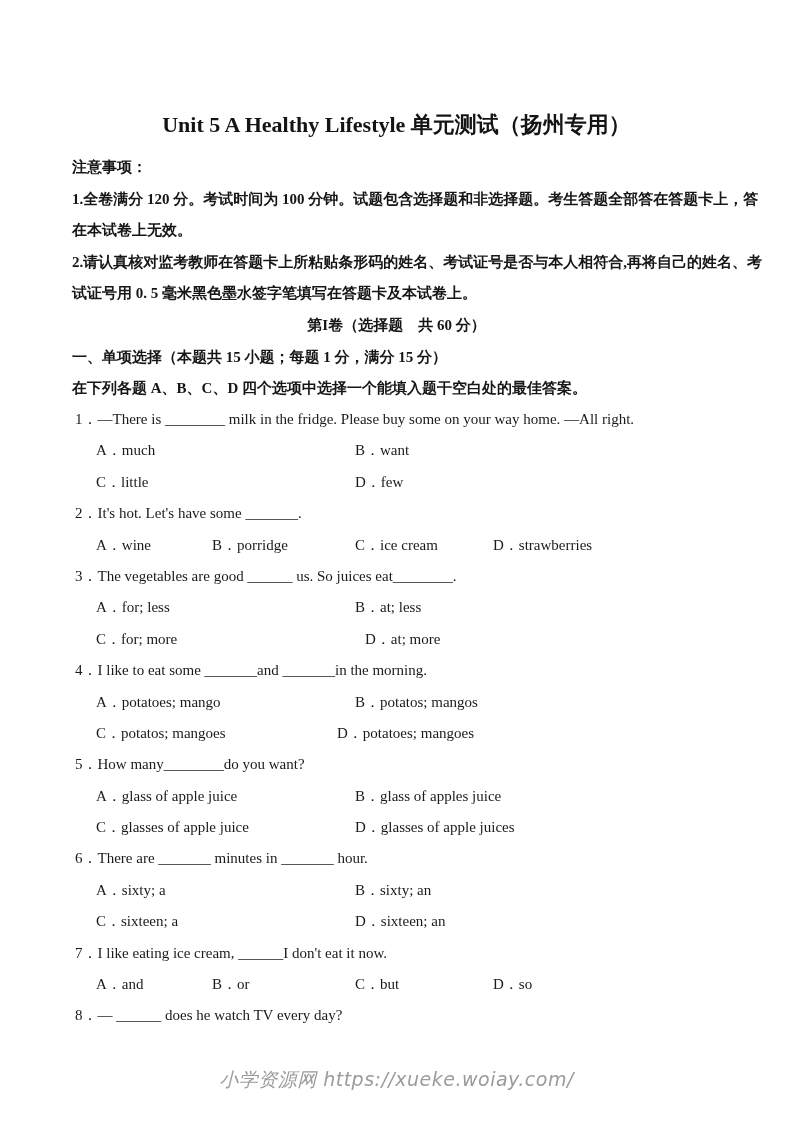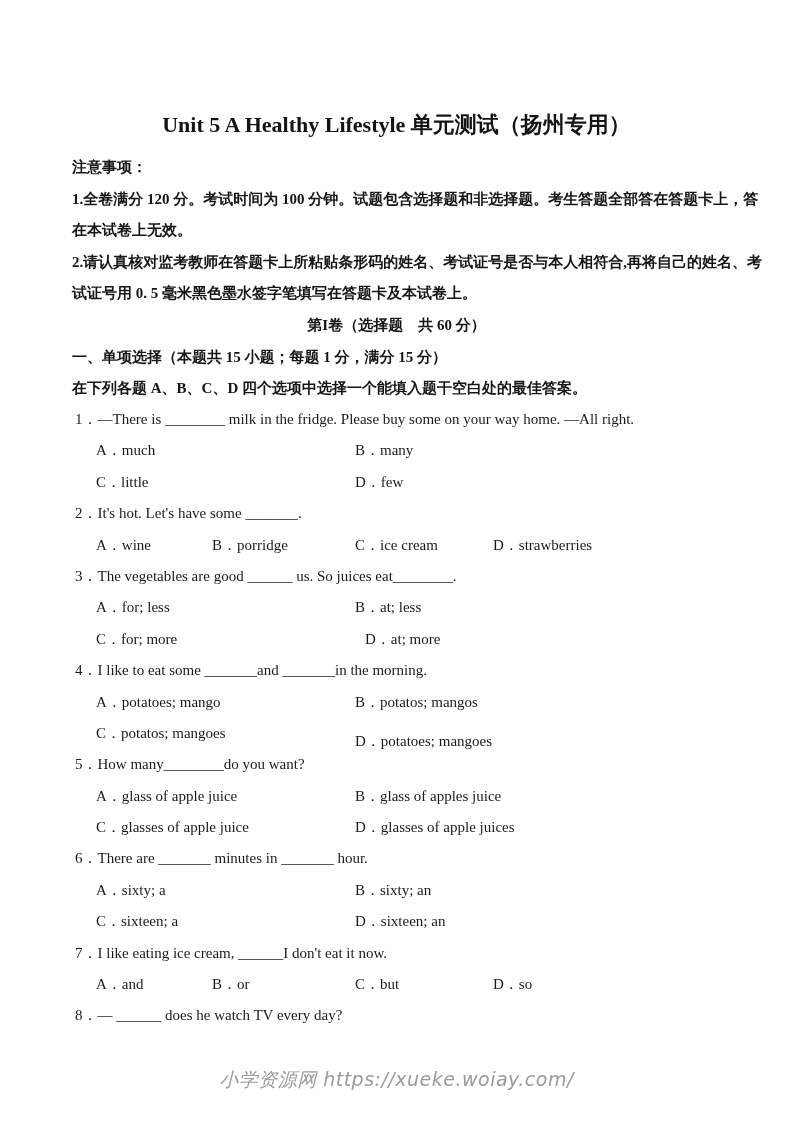--- a/index.html
+++ b/index.html
@@ -80,21 +80,21 @@
     <div class="line cn-bold">试证号用 0. 5 毫米黑色墨水签字笔填写在答题卡及本试卷上。</div>
     <div class="line cn-bold center">第I卷（选择题　共 60 分）</div>
     <div class="line cn-bold">一、单项选择（本题共 15 小题；每题 1 分，满分 15 分）</div>
     <div class="line cn-bold">在下列各题 A、B、C、D 四个选项中选择一个能填入题干空白处的最佳答案。</div>
   </div>
 
   <div class="questions-area" id="questions-area">
       <div class="q-line line"><span class="q-num">1．</span><span class="q-text">—There is ________ milk in the fridge. Please buy some on your way home. —All right.</span></div>
       <div class="opt-row line">
         <span class="opt" style="left: 96px;">A．much</span>
-        <span class="opt" style="left: 355px;">B．many</span>
+        <span class="opt" style="left: 355px;">B．want</span>
       </div>
       <div class="opt-row line">
         <span class="opt" style="left: 96px;">C．little</span>
         <span class="opt" style="left: 355px;">D．few</span>
       </div>
       <div class="q-line line"><span class="q-num">2．</span><span class="q-text">It's hot. Let's have some _______.</span></div>
       <div class="opt-row line">
         <span class="opt" style="left: 96px;">A．wine</span>
         <span class="opt" style="left: 212px;">B．porridge</span>
         <span class="opt" style="left: 355px;">C．ice cream</span>
@@ -109,21 +109,21 @@
         <span class="opt" style="left: 96px;">C．for; more</span>
         <span class="opt" style="left: 365px;">D．at; more</span>
       </div>
       <div class="q-line line"><span class="q-num">4．</span><span class="q-text">I like to eat some _______and _______in the morning.</span></div>
       <div class="opt-row line">
         <span class="opt" style="left: 96px;">A．potatoes; mango</span>
         <span class="opt" style="left: 355px;">B．potatos; mangos</span>
       </div>
       <div class="opt-row line">
         <span class="opt" style="left: 96px;">C．potatos; mangoes</span>
-        <span class="opt" style="left: 355px; margin-top: 8px;">D．potatoes; mangoes</span>
+        <span class="opt" style="left: 337px;">D．potatoes; mangoes</span>
       </div>
       <div class="q-line line"><span class="q-num">5．</span><span class="q-text">How many________do you want?</span></div>
       <div class="opt-row line">
         <span class="opt" style="left: 96px;">A．glass of apple juice</span>
         <span class="opt" style="left: 355px;">B．glass of apples juice</span>
       </div>
       <div class="opt-row line">
         <span class="opt" style="left: 96px;">C．glasses of apple juice</span>
         <span class="opt" style="left: 355px;">D．glasses of apple juices</span>
       </div>

